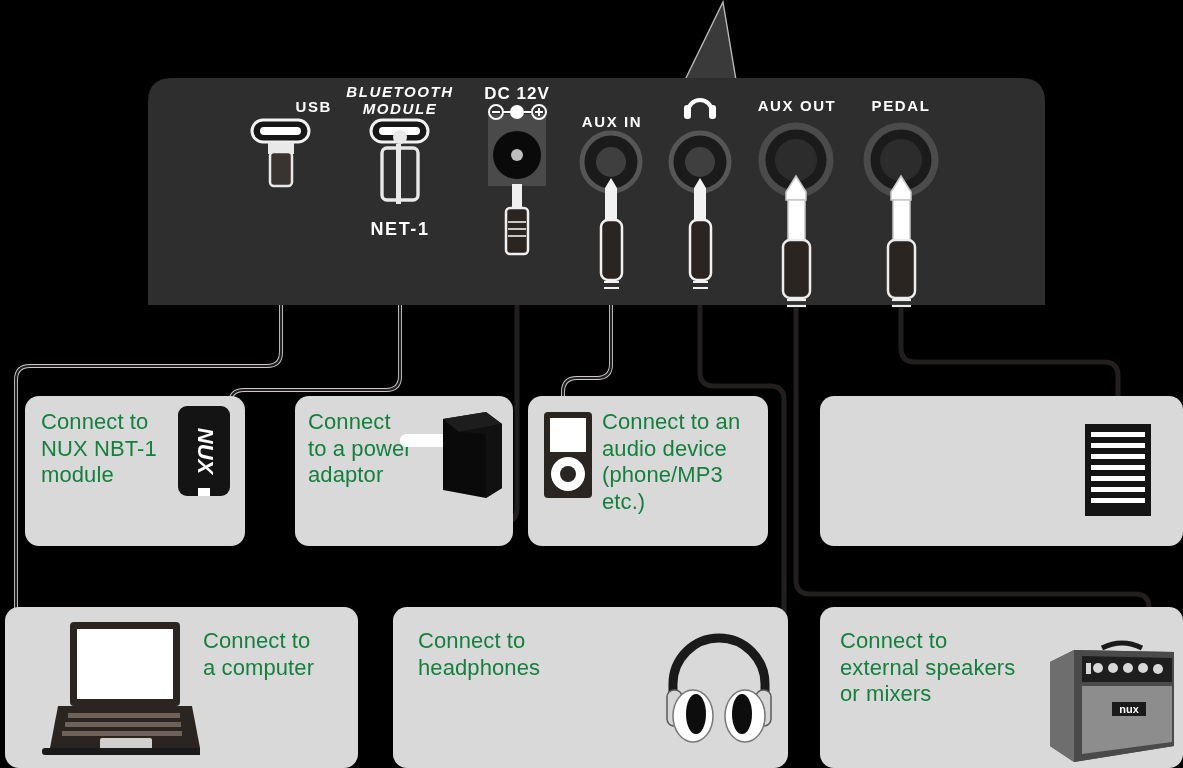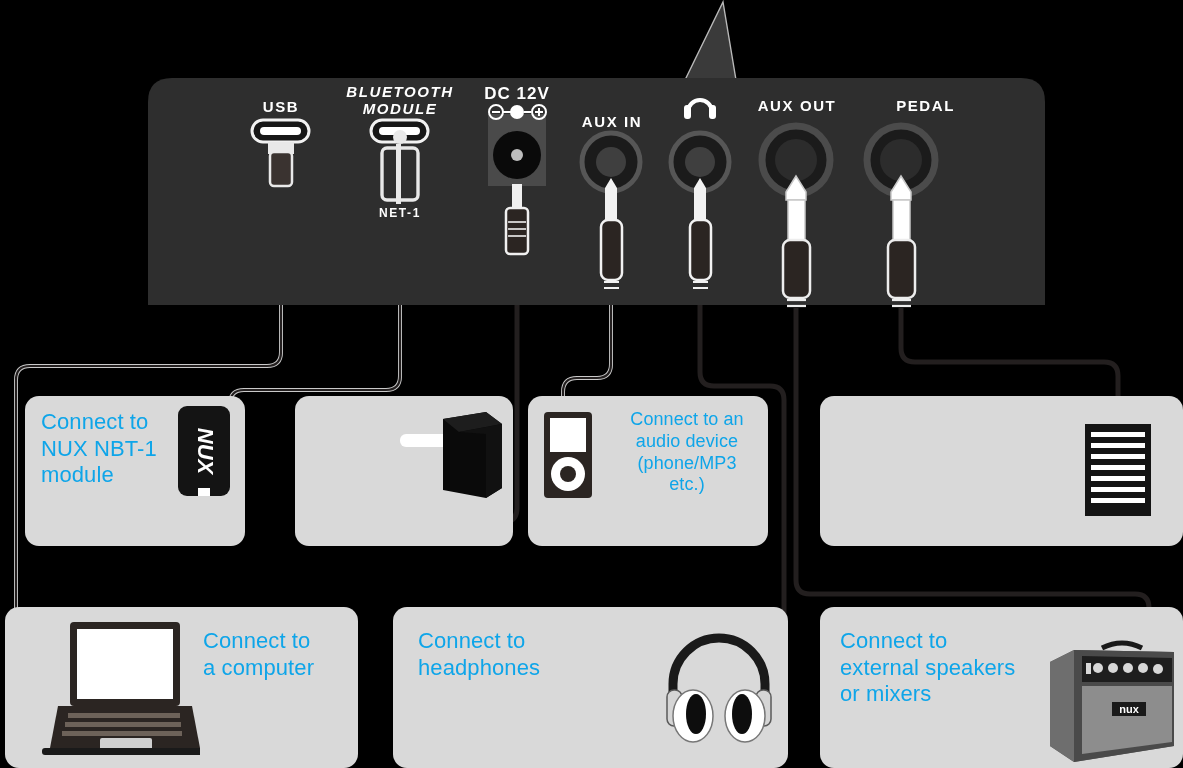--- a/index.html
+++ b/index.html
@@ -2,21 +2,21 @@
 <html><head>
 <meta charset="utf-8">
 <style>
   html,body{margin:0;padding:0;background:#000;}
   body{width:1183px;height:768px;position:relative;overflow:hidden;
        font-family:"Liberation Sans","DejaVu Sans",sans-serif;}
   #stage{position:absolute;left:0;top:0;width:1183px;height:768px;background:#000;}
   #wires{position:absolute;left:0;top:0;width:1183px;height:768px;pointer-events:none;}
   #panelart{position:absolute;left:0;top:0;width:1183px;height:768px;}
   .box{position:absolute;background:#d9d9d9;border-radius:14px;box-sizing:border-box;}
-  .boxtext{position:absolute;color:#0ea5e9;line-height:1.21;white-space:pre-line;letter-spacing:0.1px;}
+  .boxtext{position:absolute;color:#15803d;line-height:1.21;white-space:pre-line;letter-spacing:0.1px;}
   .art{position:absolute;}
   .lbl{position:absolute;color:#fff;font-weight:bold;letter-spacing:1.6px;
        font-size:15px;text-align:center;white-space:pre-line;line-height:1.12;}
 </style>
 </head>
 <body>
 
 <div id="stage">
 
   <svg id="wires" viewBox="0 0 1183 768">
@@ -137,55 +137,58 @@
     </g>
     <g>
       <path d="M901,176 L891,192 L891,200 L911,200 L911,192 Z" fill="#ffffff" stroke="#c8c8c8" stroke-width="1.5"></path>
       <rect x="893" y="200" width="17" height="42" fill="#ffffff" stroke="#c8c8c8" stroke-width="1.5"></rect>
       <rect x="888" y="240" width="27" height="58" rx="7" fill="#2b2522" stroke="#ededed" stroke-width="2.5"></rect>
       <line x1="892" y1="300" x2="911" y2="300" stroke="#ededed" stroke-width="2.2"></line>
       <line x1="892" y1="306" x2="911" y2="306" stroke="#ededed" stroke-width="2.2"></line>
     </g>
   </svg>
 
-  <div class="lbl" style="left:230px;top:99px;width:102px;">USB</div>
+  <div class="lbl" style="left:230px;top:99px;width:102px;text-align:right;">USB</div>
 
   <div class="lbl" style="left:318px;top:84px;width:164px;font-style:italic;">BLUETOOTH
 MODULE</div>
 
-  <div class="lbl" style="left:340px;top:207px;width:120px;font-size:12px;">NET-1</div>
+  <div class="lbl" style="left:340px;top:219px;width:120px;font-size:18px;">NET-1</div>
 
   <div class="lbl" style="left:464px;top:84px;width:106px;letter-spacing:1px;font-size:17px;">DC 12V</div>
 
   <div class="lbl" style="left:554px;top:98px;width:116px;margin-top:16px;">AUX IN</div>
 
   <div class="lbl" style="left:738px;top:98px;width:118px;">AUX OUT</div>
 
-  <div class="lbl" style="left:847px;top:98px;width:108px;text-align:right;">PEDAL</div>
+  <div class="lbl" style="left:847px;top:98px;width:108px;">PEDAL</div>
 
   <div class="box" style="left:25px;top:396px;width:220px;height:150px;"></div>
   <div class="boxtext" style="left:41px;top:409px;width:150px;font-size:22px;">Connect to
 NUX NBT-1
 module</div>
   <svg class="art" style="left:176px;top:404px;" width="56" height="94" viewBox="0 0 56 94">
     <rect x="2" y="2" width="52" height="90" rx="9" fill="#141414"></rect>
     <text x="28" y="47" fill="#ffffff" font-family="Liberation Sans, sans-serif" font-size="22" font-weight="bold" font-style="italic" text-anchor="middle" dominant-baseline="middle" transform="rotate(90 28 47)">NUX</text>
     <rect x="22" y="84" width="12" height="8" fill="#ffffff"></rect>
   </svg>
 
   <div class="box" style="left:295px;top:396px;width:218px;height:150px;"></div>
+  <div class="boxtext" style="left:308px;top:409px;width:130px;font-size:22px;">Connect
+to a power
+adaptor</div>
   <svg class="art" style="left:398px;top:404px;" width="110" height="100" viewBox="0 0 110 100">
     <rect x="2" y="30" width="50" height="13" rx="6" fill="#ffffff"></rect>
     <path d="M45,15 L88,8 L104,20 L104,84 L88,94 L45,86 Z" fill="#0a0a0a"></path>
     <path d="M45,15 L88,8 L104,20 L61,28 Z" fill="#1d1d1d"></path>
     <path d="M61,28 L104,20 L104,84 L88,94 L88,30 Z" fill="#111111"></path>
   </svg>
 
   <div class="box" style="left:528px;top:396px;width:240px;height:150px;"></div>
-  <div class="boxtext" style="left:602px;top:409px;width:170px;font-size:18px;text-align:center;">Connect to an
+  <div class="boxtext" style="left:602px;top:409px;width:170px;font-size:22px;">Connect to an
 audio device
 (phone/MP3
 etc.)</div>
   <svg class="art" style="left:542px;top:410px;" width="52" height="90" viewBox="0 0 52 90">
     <rect x="2" y="2" width="48" height="86" rx="4" fill="#2b2522"></rect>
     <rect x="8" y="8" width="36" height="34" fill="#ffffff"></rect>
     <circle cx="26" cy="64" r="17" fill="#ffffff"></circle>
     <circle cx="26" cy="64" r="8" fill="#2b2522"></circle>
   </svg>
 

